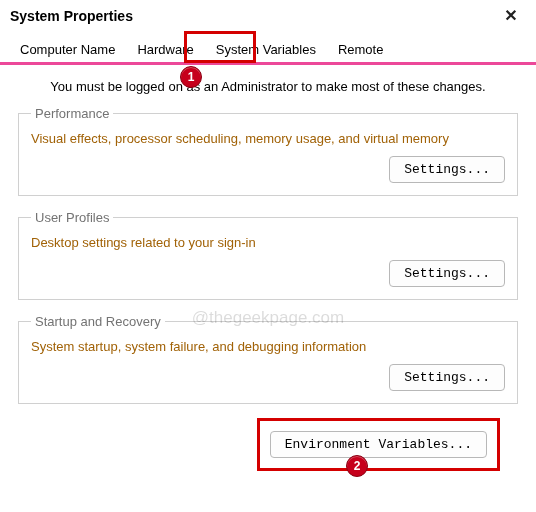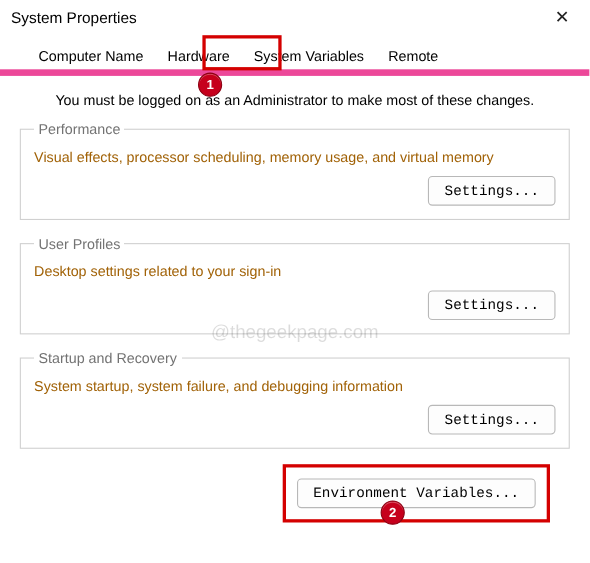--- a/index.html
+++ b/index.html
@@ -12,34 +12,35 @@
     width: 536px;
     height: 512px;
     position: relative;
     overflow: hidden;
   }
   .titlebar {
     display: flex;
     justify-content: space-between;
     align-items: center;
     padding: 6px 10px 10px 10px;
+    font-weight: bold;
   }
   .titlebar-title { font-size: 14px; }
   .close-x {
     font-size: 16px;
     color: #222;
     width: 30px;
     text-align: center;
     cursor: pointer;
   }
   .tabrow {
     display: flex;
     align-items: flex-end;
-    padding: 0 24px;
-    border-bottom: 6px solid #ec4899;
+    padding: 0 9px;
+    border-bottom: 3px solid #ec4899;
     position: relative;
   }
   .tab {
     padding: 6px 10px 5px 10px;
     font-size: 13px;
     color: #000;
     border: 1px solid transparent;
     border-bottom: none;
     cursor: pointer;
     position: relative;
@@ -113,21 +114,21 @@
     font-weight: 700;
     display: flex;
     align-items: center;
     justify-content: center;
     pointer-events: none;
     box-shadow: inset 0 1px 0 rgba(255,255,255,.3);
   }
   .watermark {
     position: absolute;
     left: 50%;
-    top: 292px;
+    top: 308px;
     transform: translateX(-50%);
     font-size: 17px;
     color: rgba(0,0,0,0.14);
     pointer-events: none;
     white-space: nowrap;
   }
 </style>
 </head>
 <body>
 

